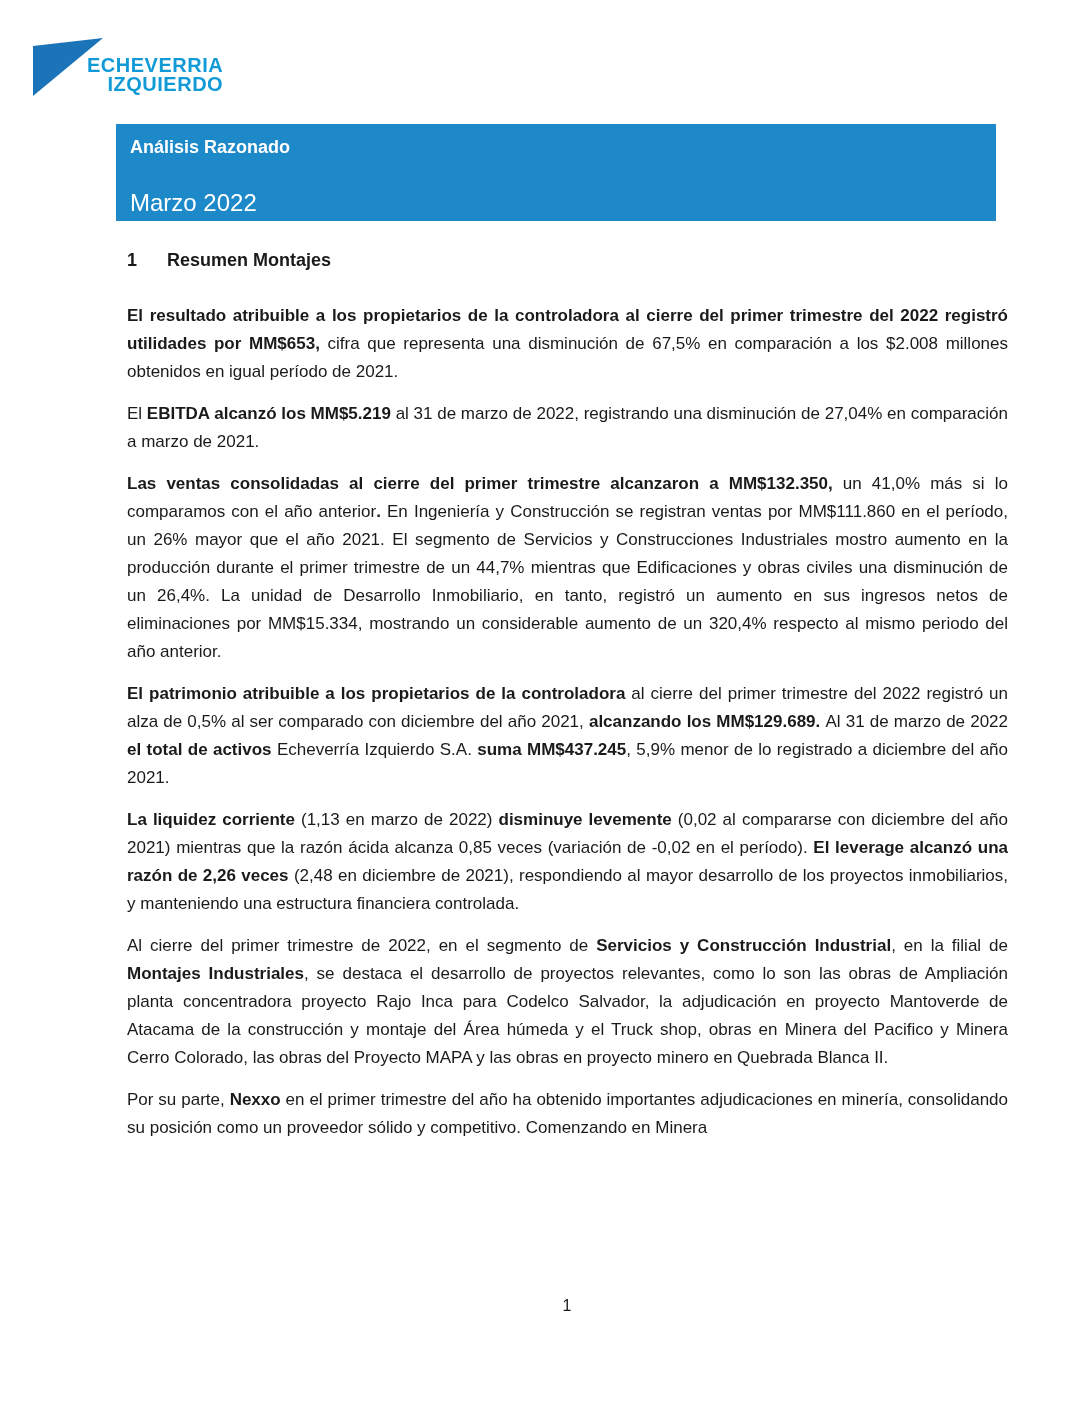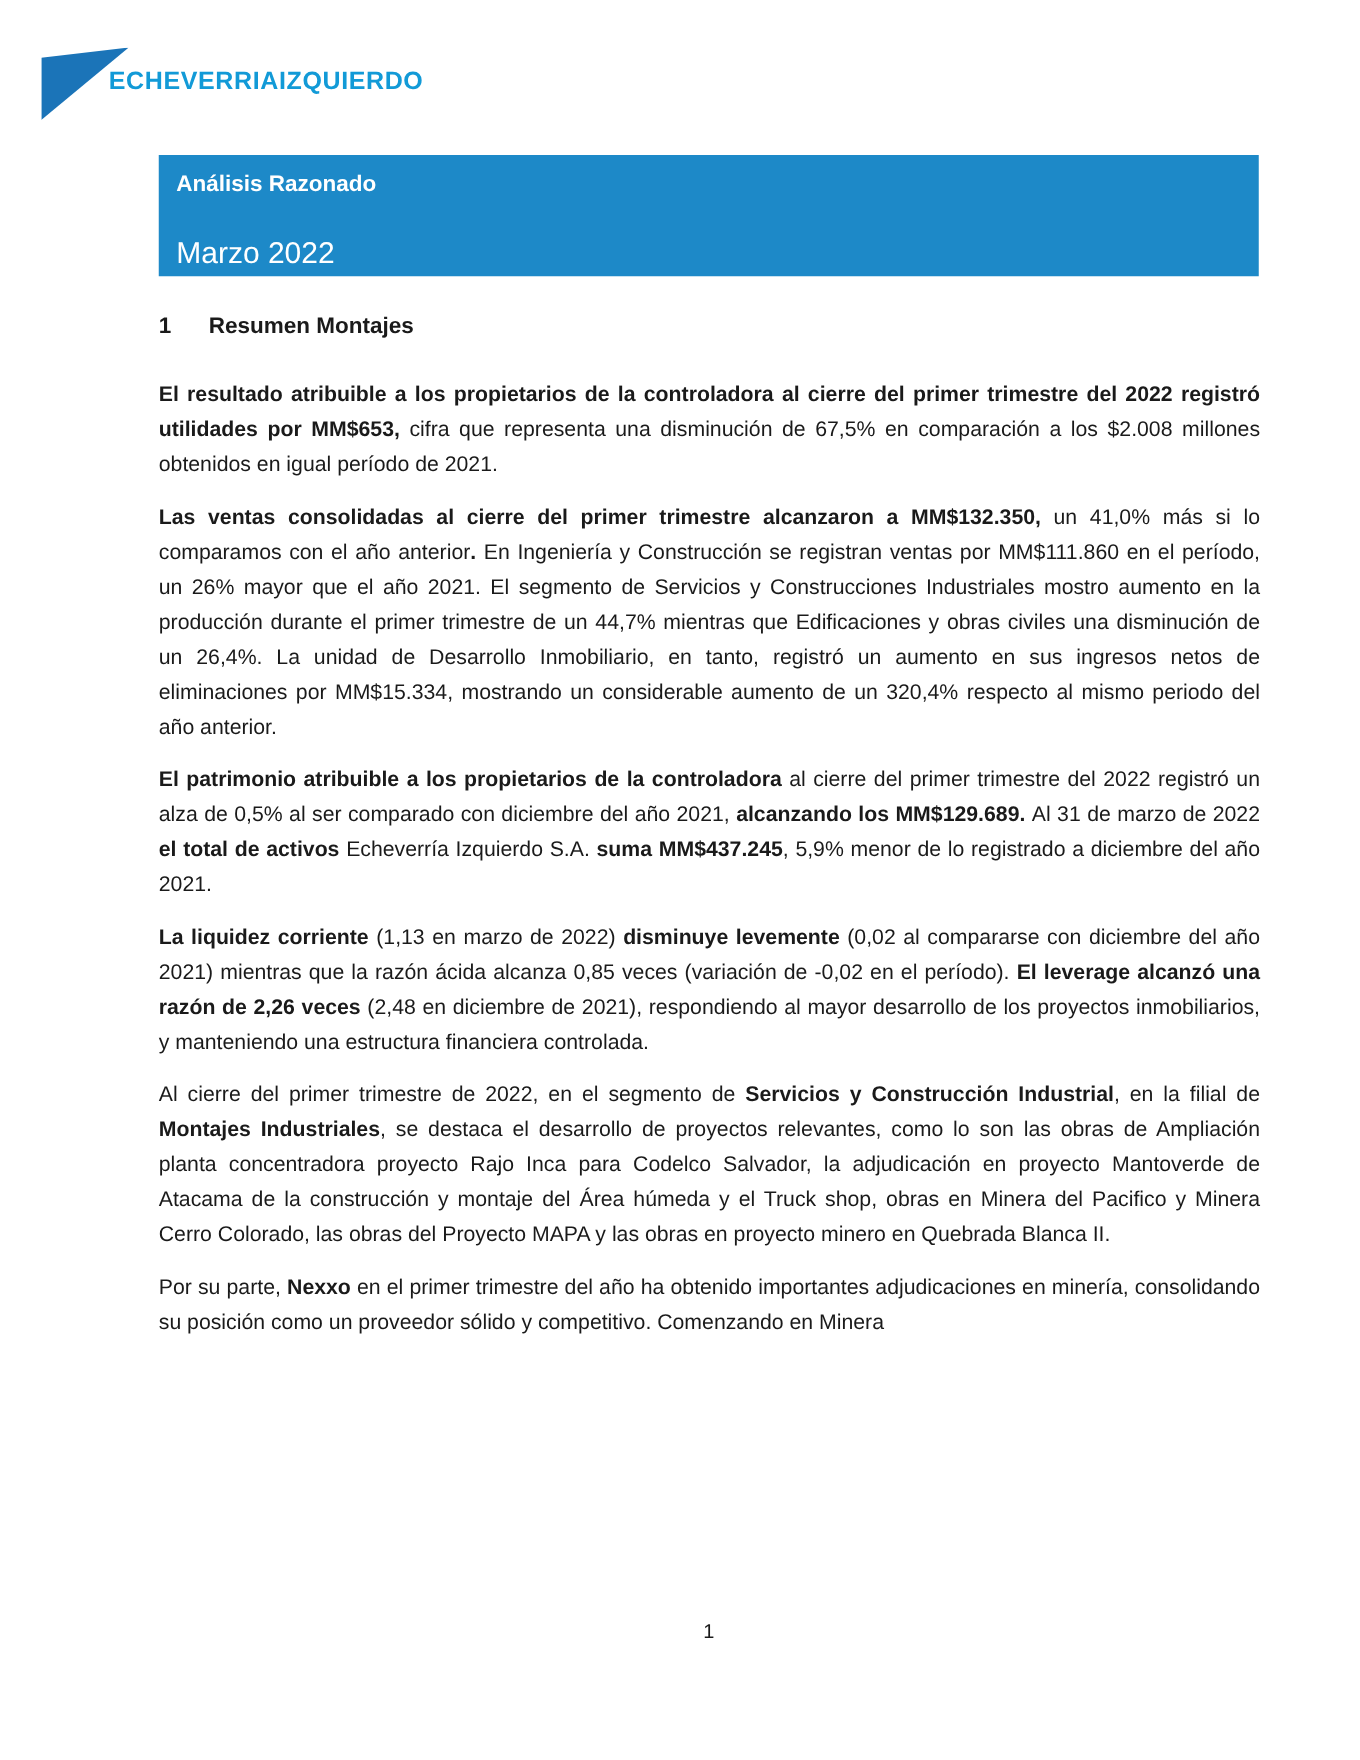--- a/index.html
+++ b/index.html
@@ -20,31 +20,31 @@
     top: 38px;
     width: 70px;
     height: 58px;
     clip-path: polygon(0 14%, 100% 0, 0 100%);
   }
   .logo-text {
     position: absolute;
     left: 87px;
     top: 56px;
     display: flex;
-    flex-direction: row;
+    flex-direction: column;
     align-items: flex-end;
     font-weight: 700;
     font-size: 20px;
     line-height: 19px;
     letter-spacing: 0.5px;
   }
   
   .title-bar {
     position: absolute;
-    left: 127px;
+    left: 116px;
     top: 124px;
     width: 880px;
     height: 97px;
     padding: 13px 14px 0 14px;
   }
   .title-bar-title { font-weight: 700; font-size: 18px; }
   .title-bar-subtitle { font-weight: 400; font-size: 24px; margin-top: 31px; }
   
   .content {
     position: absolute;
@@ -92,20 +92,21 @@
     <div class="title-bar-title">Análisis Razonado</div>
     <div class="title-bar-subtitle">Marzo 2022</div>
   </section>
 
   <main class="content">
     <h1 class="section-heading">
       <span class="section-number">1</span>
       <span class="section-title">Resumen Montajes</span>
     </h1>
     <p><span class="b">El resultado atribuible a los propietarios de la controladora al cierre del primer trimestre del 2022 registró utilidades por MM$653, </span><span>cifra que representa una disminución de 67,5% en comparación a los $2.008 millones obtenidos en igual período de 2021.</span></p>
+    <p><span>El </span><span class="b">EBITDA alcanzó los MM$5.219 </span><span>al 31 de marzo de 2022, registrando una disminución de 27,04% en comparación a marzo de 2021.</span></p>
     <p><span class="b">Las ventas consolidadas al cierre del primer trimestre alcanzaron a MM$132.350, </span><span>un 41,0% más si lo comparamos con el año anterior</span><span class="b">. </span><span>En Ingeniería y Construcción se registran ventas por MM$111.860 en el período, un 26% mayor que el año 2021. El segmento de Servicios y Construcciones Industriales mostro aumento en la producción durante el primer trimestre de un 44,7% mientras que Edificaciones y obras civiles una disminución de un 26,4%. La unidad de Desarrollo Inmobiliario, en tanto, registró un aumento en sus ingresos netos de eliminaciones por MM$15.334, mostrando un considerable aumento de un 320,4% respecto al mismo periodo del año anterior.</span></p>
     <p><span class="b">El patrimonio atribuible a los propietarios de la controladora </span><span>al cierre del primer trimestre del 2022 registró un alza de 0,5% al ser comparado con diciembre del año 2021, </span><span class="b">alcanzando los MM$129.689. </span><span>Al 31 de marzo de 2022 </span><span class="b">el total de activos </span><span>Echeverría Izquierdo S.A. </span><span class="b">suma MM$437.245</span><span>, 5,9% menor de lo registrado a diciembre del año 2021.</span></p>
     <p><span class="b">La liquidez corriente </span><span>(1,13 en marzo de 2022) </span><span class="b">disminuye levemente </span><span>(0,02 al compararse con diciembre del año 2021) mientras que la razón ácida alcanza 0,85 veces (variación de -0,02 en el período). </span><span class="b">El leverage alcanzó una razón de 2,26 veces </span><span>(2,48 en diciembre de 2021), respondiendo al mayor desarrollo de los proyectos inmobiliarios, y manteniendo una estructura financiera controlada.</span></p>
     <p><span>Al cierre del primer trimestre de 2022, en el segmento de </span><span class="b">Servicios y Construcción Industrial</span><span>, en la filial de </span><span class="b">Montajes Industriales</span><span>, se destaca el desarrollo de proyectos relevantes, como lo son las obras de Ampliación planta concentradora proyecto Rajo Inca para Codelco Salvador, la adjudicación en proyecto Mantoverde de Atacama de la construcción y montaje del Área húmeda y el Truck shop, obras en Minera del Pacifico y Minera Cerro Colorado, las obras del Proyecto MAPA y las obras en proyecto minero en Quebrada Blanca II.</span></p>
     <p><span>Por su parte, </span><span class="b">Nexxo </span><span>en el primer trimestre del año ha obtenido importantes adjudicaciones en minería, consolidando su posición como un proveedor sólido y competitivo. Comenzando en Minera</span></p>
   </main>
 
   <footer class="page-footer">
     <span>1</span>
   </footer>

